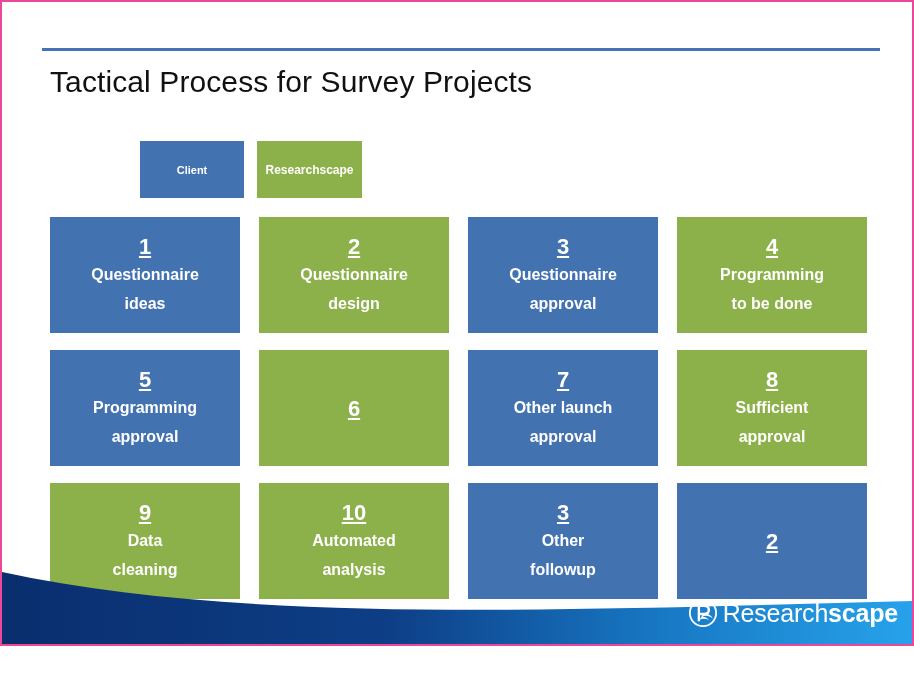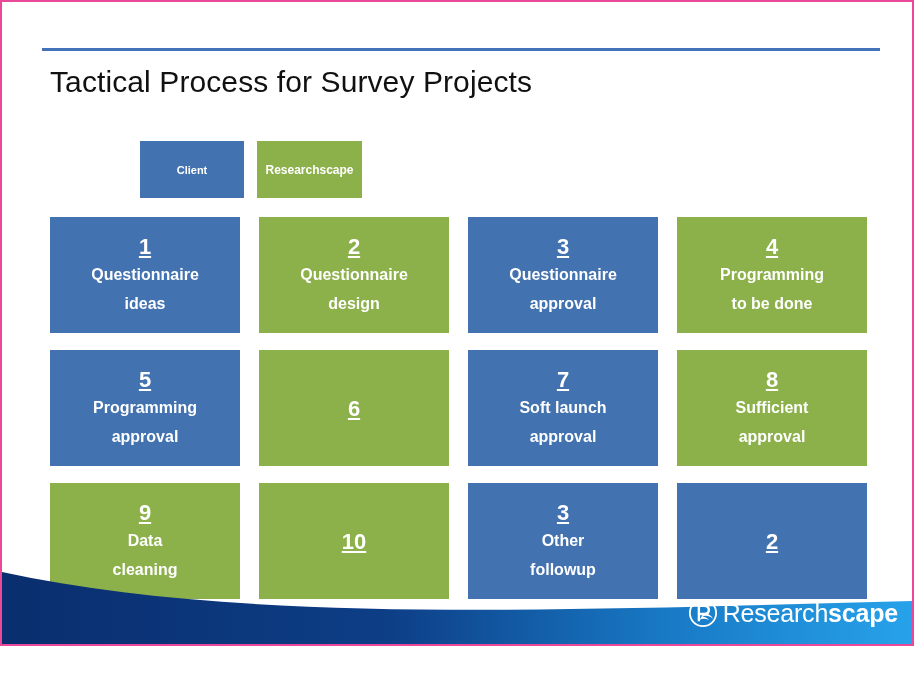--- a/index.html
+++ b/index.html
@@ -181,36 +181,38 @@
     <div class="step blue">
       <span class="step-num">5</span>
       <span class="step-label">Programming
 approval</span>
     </div>
     <div class="step green">
       <span class="step-num">6</span>
     </div>
     <div class="step blue">
       <span class="step-num">7</span>
-      <span class="step-label">Soft launch
+      <span class="step-label">Other launch
 approval</span>
     </div>
     <div class="step green">
       <span class="step-num">8</span>
       <span class="step-label">Sufficient
 approval</span>
     </div>
 
     <div class="step green">
       <span class="step-num">9</span>
       <span class="step-label">Data
 cleaning</span>
     </div>
     <div class="step green">
       <span class="step-num">10</span>
+      <span class="step-label">Automated
+analysis</span>
     </div>
     <div class="step blue">
       <span class="step-num">3</span>
       <span class="step-label">Other
 followup</span>
     </div>
     <div class="step blue">
       <span class="step-num">2</span>
     </div>
   </div>

